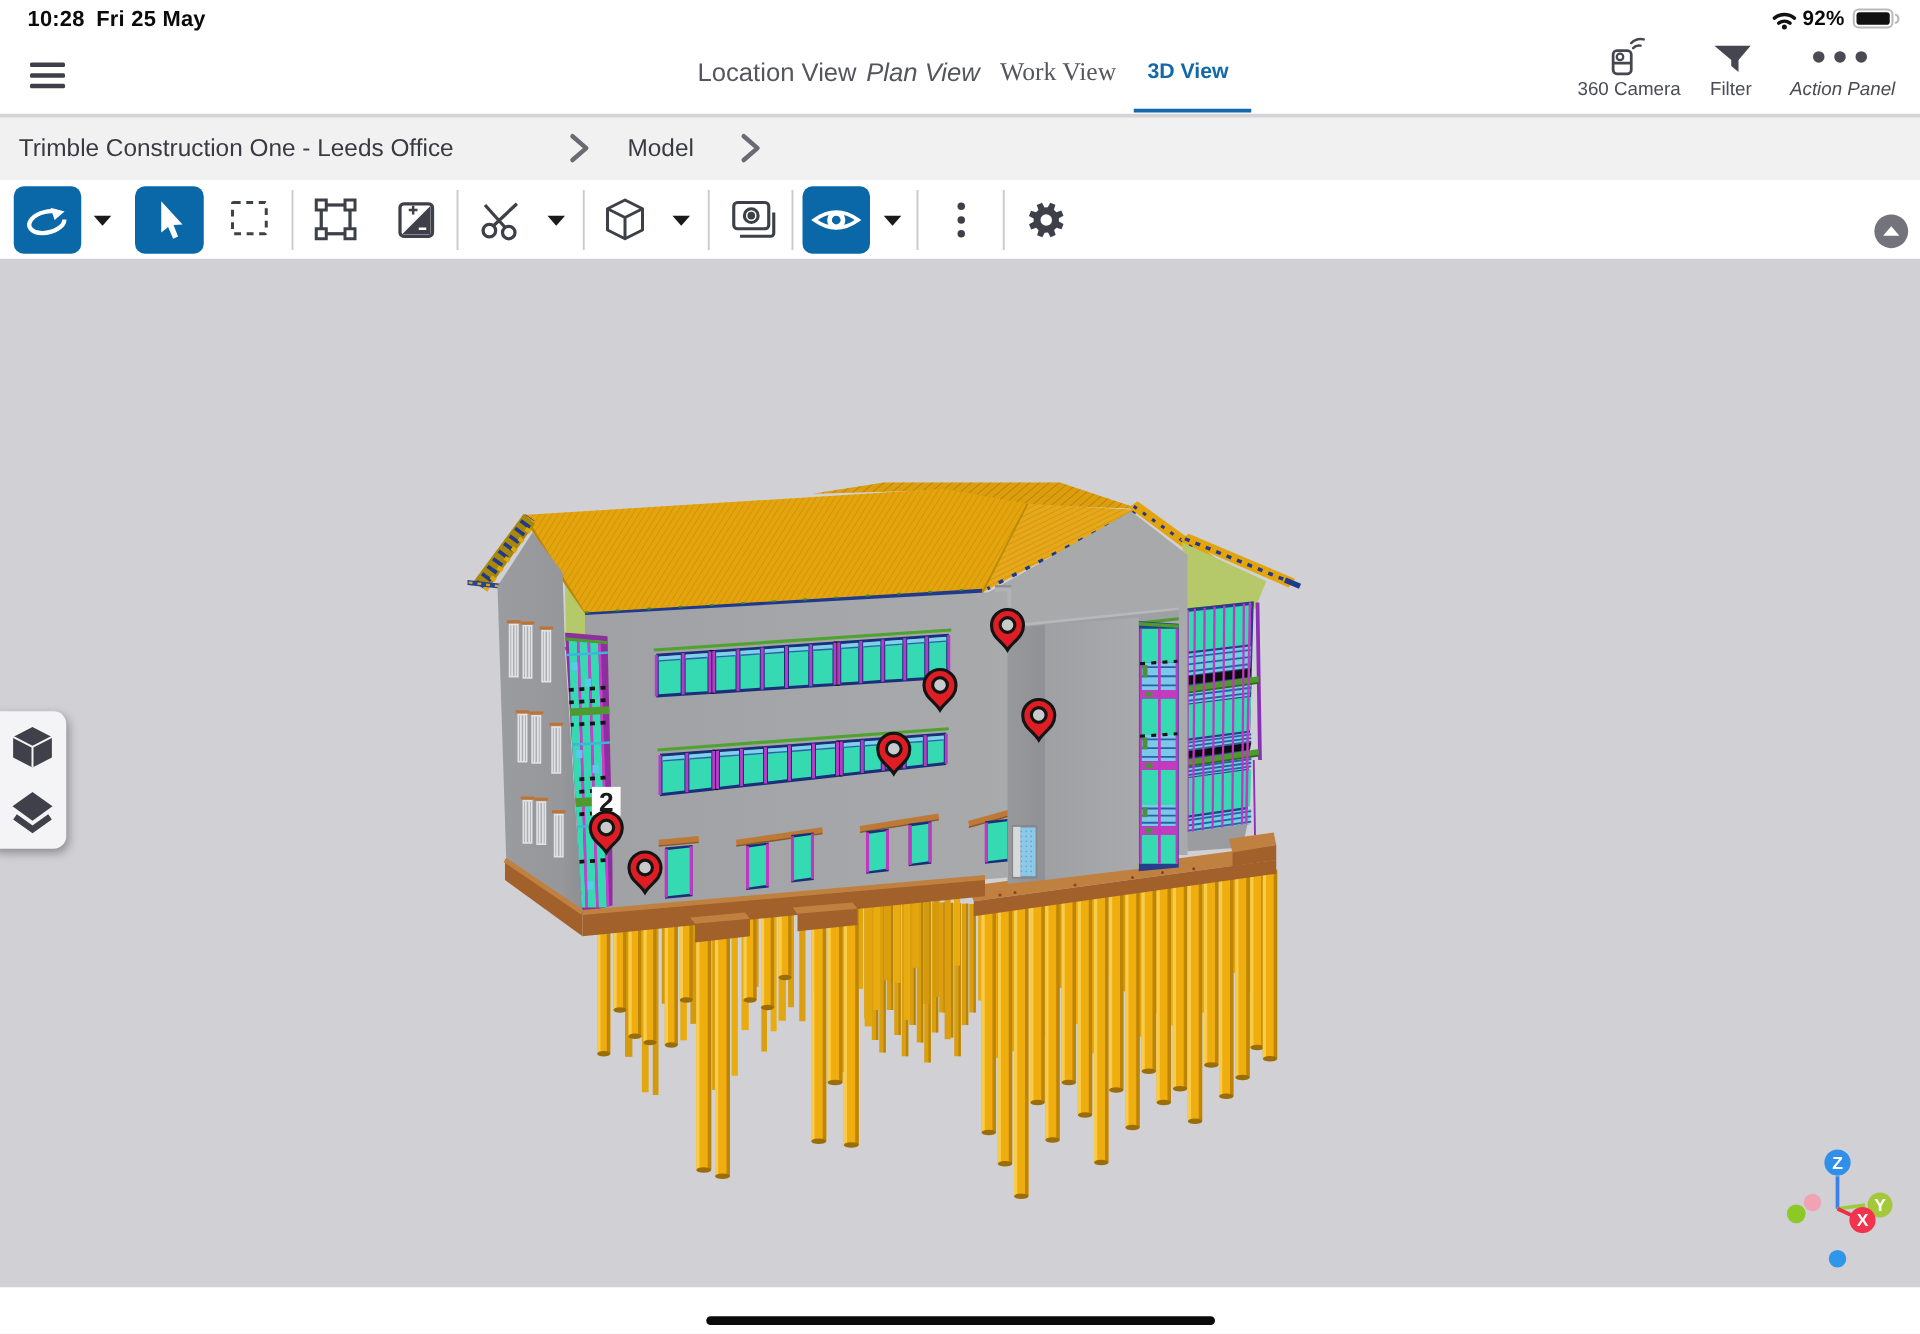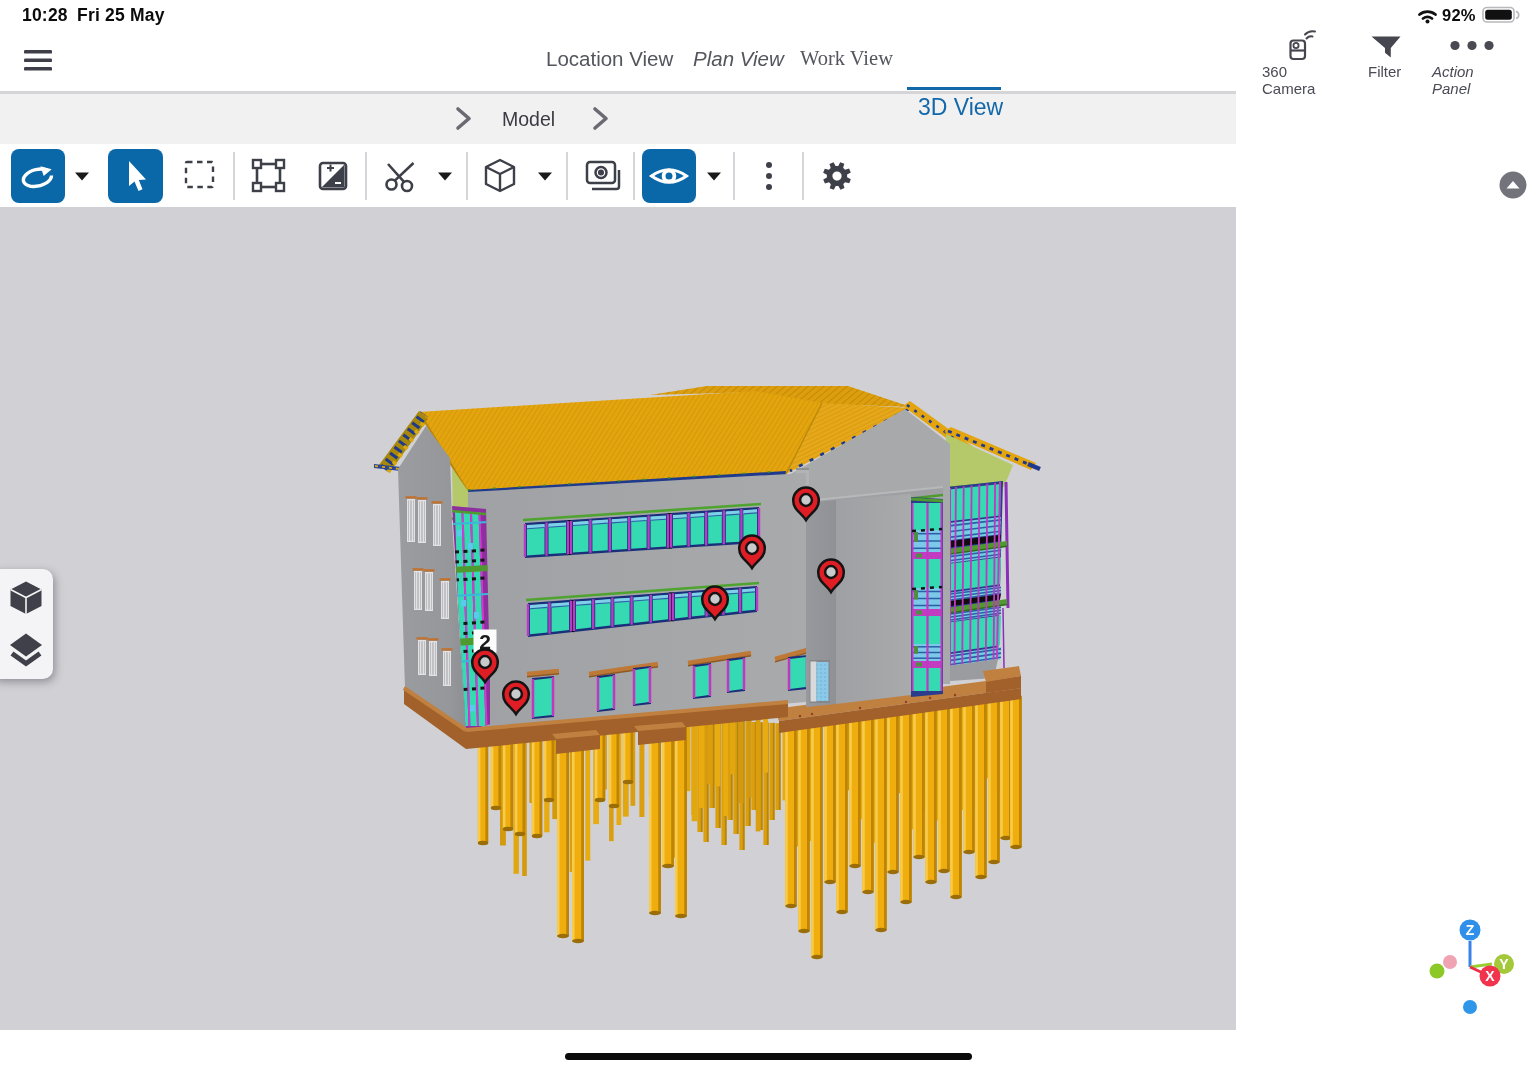--- a/index.html
+++ b/index.html
@@ -1,58 +1,59 @@
 <!DOCTYPE html>
 <html><head><meta charset="utf-8">
 <style>
   html,body { margin:0; padding:0; }
   body { width:1536px; height:1067px; overflow:hidden;
          font-family:"Liberation Sans", sans-serif; background:#fff; }
-  #app { position:relative; width:1236px; height:1067px; }
+  #app { position:relative; width:1536px; height:1067px; }
   .abs { position:absolute; }
   #navbar { left:0; top:0; width:100%; height:91px; background:#fff; }
   #crumb { left:0; top:91px; width:100%; height:53px; background:#F2F1F2;
             border-top:3px solid #D5D5D7; box-sizing:border-box; }
   #toolbar { left:0; top:144px; width:100%; height:63px; background:#fff; }
   #canvas { left:0; top:207px; width:100%; height:823px; background:#D1D1D5; }
   #bottom { left:0; top:1030px; width:100%; height:37px; background:#fff; }
   #homebar { left:565px; top:1053px; width:407px; height:7px; background:#0A0A0A; border-radius:4px; }
   .status { font-size:17.5px; font-weight:700; color:#0B0B0C; letter-spacing:0.2px; }
   .tab { font-size:20.5px; color:#54555D; }
-  .tabactive { font-size:23px; color:#1268A9; font-weight:400;margin-top:47px; }
+  .tabactive { font-size:17px; color:#1268A9; font-weight:700; }
   #underline { left:907px; top:87px; width:94px; height:3px; background:#1268A9; }
   .toplabel { font-size:15px; color:#4A4B54; }
   .bc { font-size:19.5px; color:#3A3A43; }
   .btn { position:absolute; width:54.5px; height:54px; background:#0A67A8; border-radius:8px; top:148.5px; }
   #leftpanel { left:-10px; top:569px; width:63px; height:110px; background:#F4F4F6;
                border-radius:10px; box-shadow:2px 3px 8px rgba(60,60,70,0.45); }
 </style></head>
 <body>
 <div id="app">
   <div class="abs" id="navbar"></div>
   <div class="abs" id="crumb"></div>
   <div class="abs" id="toolbar"></div>
   <div class="abs" id="canvas"></div>
   <div class="abs" id="bottom"></div>
   <div class="abs" id="homebar"></div>
 
   <div class="abs status" style="left:22px; top:5px;">10:28</div>
   <div class="abs status" style="left:77px; top:5px;">Fri 25 May</div>
   <div class="abs status" style="left:1442px; top:5.5px; font-size:16.5px;">92%</div>
 
-  <div class="abs tab" style="left:546px; top:47px;text-align:right;">Location View</div>
+  <div class="abs tab" style="left:558px; top:47px;text-align:right;">Location View</div>
   <div class="abs tab" style="left:693px; top:47px;font-style:italic;">Plan View</div>
   <div class="abs tab" style="left:800px; top:47px;font-family:Liberation Serif, serif;">Work View</div>
   <div class="abs tabactive" style="left:918px; top:47px;">3D View</div>
   <div class="abs" id="underline"></div>
 
   <div class="abs toplabel" style="left:1262px; top:63px;">360 Camera</div>
   <div class="abs toplabel" style="left:1368px; top:63px;">Filter</div>
   <div class="abs toplabel" style="left:1432px; top:63px;font-style:italic;">Action Panel</div>
 
+  <div class="abs bc" style="left:15px; top:108px;">Trimble Construction One - Leeds Office</div>
   <div class="abs bc" style="left:502px; top:108px;">Model</div>
 
   <div class="btn" style="left:10.5px;"></div>
   <div class="btn" style="left:108px;"></div>
   <div class="btn" style="left:642px; width:54px;"></div>
 
   <div class="abs" id="leftpanel"></div>
 
   <svg class="abs" style="left:0; top:0;" width="1536" height="1067" viewBox="0 0 1536 1067">
     <defs>

